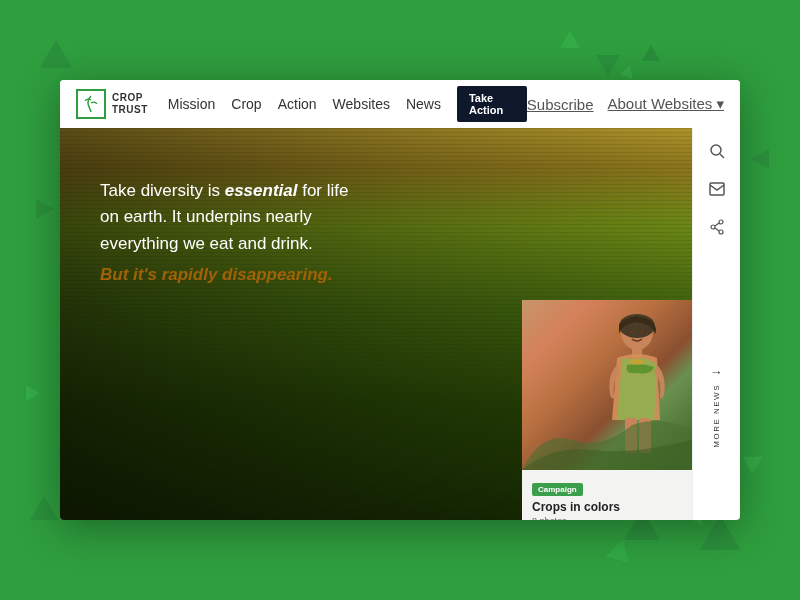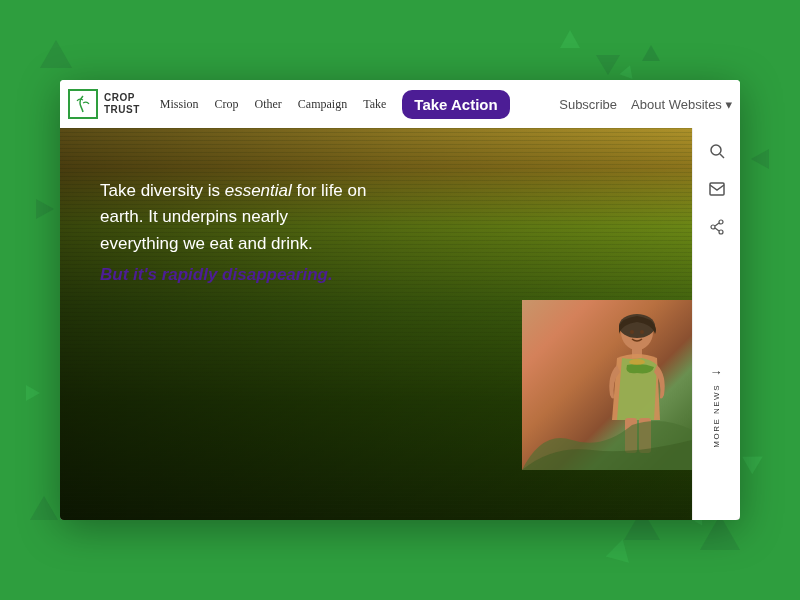--- a/index.html
+++ b/index.html
@@ -47,21 +47,21 @@
       flex-direction: column;
       position: relative;
     }
 
     
     .navbar {
       background: rgba(255,255,255,0.97);
       height: 48px;
       display: flex;
       align-items: center;
-      padding: 0 8px;
+      padding: 0 16px;
       gap: 0;
       position: relative;
       z-index: 10;
       flex-shrink: 0;
     }
 
     .logo-area {
       display: flex;
       align-items: center;
       gap: 6px;
@@ -92,49 +92,49 @@
     }
 
     .nav-links {
       display: flex;
       align-items: center;
       gap: 16px;
       flex: 1;
     }
 
     .nav-link {
-      font-size: 12px;
+      font-size: 14px;
       color: #333;
       text-decoration: none;
       cursor: pointer;
       white-space: nowrap;
-      font-family: Liberation Serif, serif;
     }
 
     .nav-btn-takaction {
-      background: #4c1d95;
+      background: #0f172a;
       color: #fff;
       padding: 6px 12px;
-      border-radius: 10px;
-      font-size: 15px;
+      border-radius: 2px;
+      font-size: 11px;
       font-weight: bold;
       cursor: pointer;
     }
 
     .nav-right {
       display: flex;
       align-items: center;
       gap: 14px;
       margin-left: auto;
     }
 
     .nav-small-link {
-      font-size: 13px;
+      font-size: 15px;
       color: #555;
       cursor: pointer;
+      text-decoration: underline;
     }
 
     
     .hero {
       flex: 1;
       position: relative;
       overflow: hidden;
       display: flex;
     }
 
@@ -182,28 +182,28 @@
 
     .hero-text {
       font-size: 17px;
       line-height: 1.55;
       color: #fff;
       font-weight: 400;
     }
 
     .hero-text em {
       font-style: italic;
-      font-weight: normal;
+      font-weight: bold;
     }
 
     .hero-text-bold {
       font-size: 17px;
       font-weight: bold;
       font-style: italic;
-      color: #4c1d95;
+      color: #a16207;
       margin-top: 8px;
     }
 
     
     .side-panel {
       position: absolute;
       right: 48px;
       top: 0;
       width: 170px;
       height: 100%;
@@ -343,23 +343,23 @@
       </div>
       <div class="logo-text">
         <div>CROP</div>
         <div>TRUST</div>
       </div>
     </div>
 
     <div class="nav-links">
       <a class="nav-link">Mission</a>
       <a class="nav-link">Crop</a>
-      <a class="nav-link">Other</a>
-      <a class="nav-link">Campaign</a>
-      <a class="nav-link">Take</a>
+      <a class="nav-link">Action</a>
+      <a class="nav-link">Websites</a>
+      <a class="nav-link">News</a>
       <div class="nav-btn-takaction">Take Action</div>
     </div>
 
     <div class="nav-right">
       <span class="nav-small-link">Subscribe</span>
       <span class="nav-small-link">About Websites ▾</span>
     </div>
   </nav>
 
   <div class="hero">
@@ -402,20 +402,25 @@
 
             <path d="M40 29 Q45 33 50 29" stroke="#6a3a18" stroke-width="1.5" fill="none"></path>
 
             <ellipse cx="45" cy="52" rx="8" ry="3" fill="#d4a030" opacity="0.7"></ellipse>
           </svg>
 
           <svg style="position:absolute;bottom:0;left:0;width:100%;height:60px;" viewBox="0 0 170 60" xmlns="http://www.w3.org/2000/svg" preserveAspectRatio="none">
             <path d="M0 60 Q20 20 50 30 Q80 40 110 15 Q140 5 170 20 L170 60 Z" fill="#4a7030" opacity="0.6"></path>
             <path d="M0 60 Q30 35 70 40 Q110 45 170 30 L170 60 Z" fill="#3a5a20" opacity="0.5"></path>
           </svg>
+        </div>
+        <div class="news-card-info">
+          <div class="campaign-badge">Campaign</div>
+          <div class="card-title">Crops in colors</div>
+          <div class="card-subtitle">8 photos</div>
         </div>
       </div>
     </div>
 
     <div class="right-sidebar">
       <div class="sidebar-icon">
         <svg width="16" height="16" viewBox="0 0 16 16" fill="none" xmlns="http://www.w3.org/2000/svg">
           <circle cx="7" cy="7" r="5" stroke="#555" stroke-width="1.5"></circle>
           <line x1="11" y1="11" x2="15" y2="15" stroke="#555" stroke-width="1.5"></line>
         </svg>

